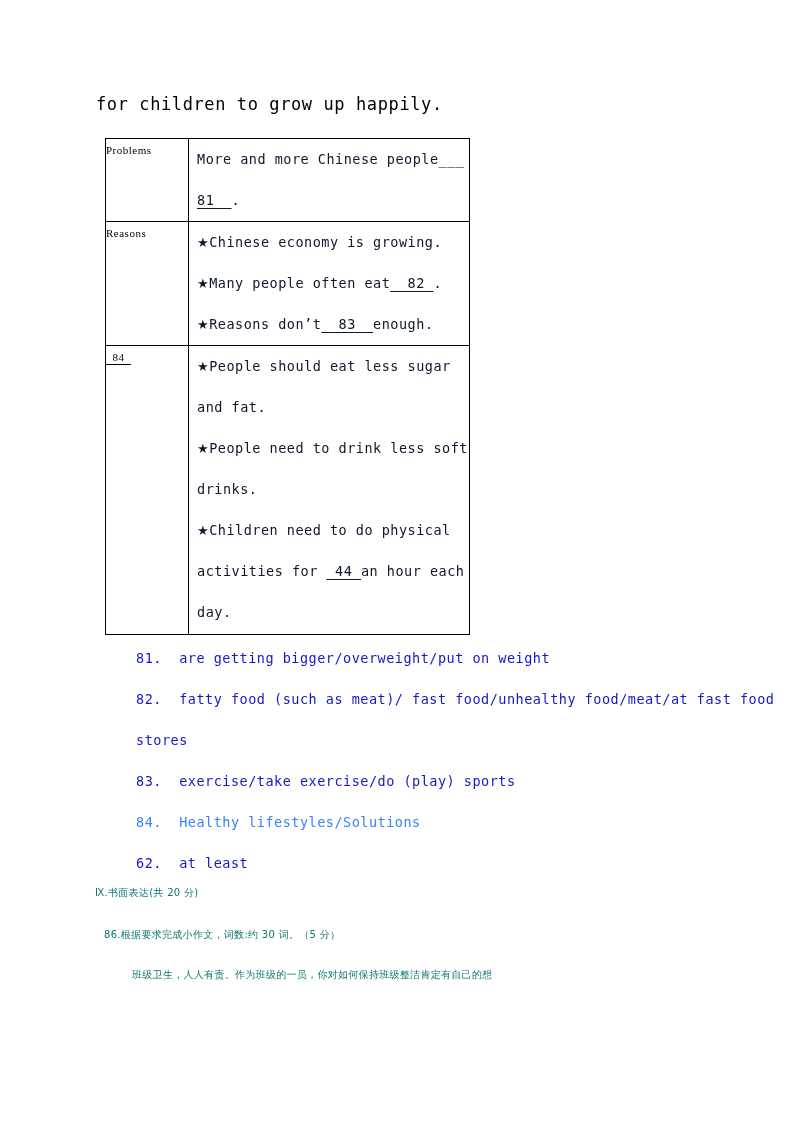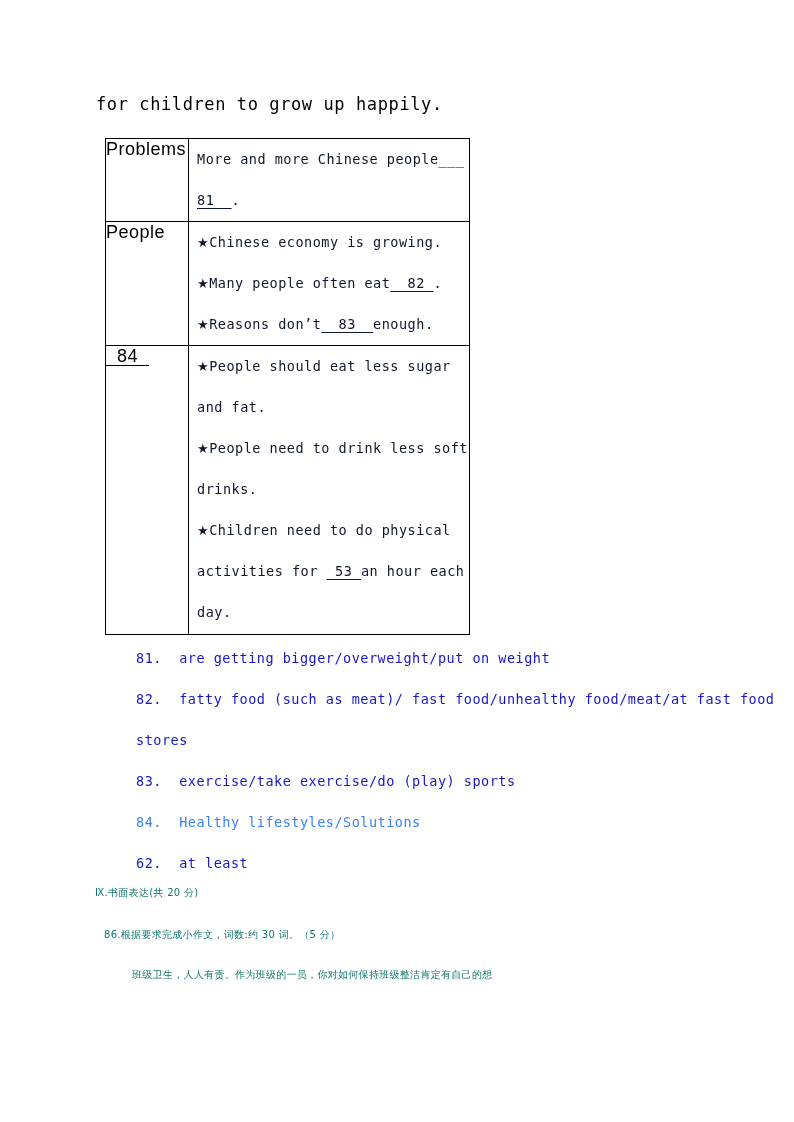--- a/index.html
+++ b/index.html
@@ -70,22 +70,22 @@
   .cellline {
     font-family: "DejaVu Sans Mono", "Liberation Mono", monospace;
     font-size: 13.5px;
     letter-spacing: 0.5px;
     line-height: 41px;
     white-space: pre;
     color: #0f172a;
     margin-left: 8px;
   }
   .lbl {
-    font-family: Liberation Sans, sans-serif;
-    font-size: 18px;
+    font-family: Liberation Serif, serif;
+    font-size: 11px;
     letter-spacing: 0.5px;
     line-height: 20px;
     white-space: pre;
   }
   .blank {
     text-decoration: underline;
     text-underline-offset: 3px;
   }
   .star {
     font-family: "DejaVu Sans", sans-serif;
@@ -150,36 +150,36 @@
     <table class="grid">
       <tbody id="table-body">
           <tr class="row-problems">
             <td class="col-label"><span class="lbl">Problems</span></td>
             <td class="col-body">
               <div class="cellline"><span>More and more Chinese people</span><span>___</span></div>
               <div class="cellline"><span class="blank">81  </span><span>.</span></div>
             </td>
           </tr>
           <tr class="row-reasons">
-            <td class="col-label"><span class="lbl">People</span></td>
+            <td class="col-label"><span class="lbl">Reasons</span></td>
             <td class="col-body">
               <div class="cellline"><span class="star">★</span><span>Chinese economy is growing.</span></div>
               <div class="cellline"><span class="star">★</span><span>Many people often eat</span><span class="blank">  82 </span><span>.</span></div>
               <div class="cellline"><span class="star">★</span><span>Reasons don’t</span><span class="blank">  83  </span><span>enough.</span></div>
             </td>
           </tr>
           <tr class="row-sol">
             <td class="col-label"><span class="lbl blank">  84  </span></td>
             <td class="col-body">
               <div class="cellline"><span class="star">★</span><span>People should eat less sugar</span></div>
               <div class="cellline"><span>and fat.</span></div>
               <div class="cellline"><span class="star">★</span><span>People need to drink less soft</span></div>
               <div class="cellline"><span>drinks.</span></div>
               <div class="cellline"><span class="star">★</span><span>Children need to do physical</span></div>
-              <div class="cellline"><span>activities for </span><span class="blank"> 53 </span><span>an hour each</span></div>
+              <div class="cellline"><span>activities for </span><span class="blank"> 44 </span><span>an hour each</span></div>
               <div class="cellline"><span>day.</span></div>
             </td>
           </tr>
         </tbody>
     </table>
   </div>
 
   <div class="answers" id="answers-block" style="color: rgb(23, 23, 196);">
       <div class="ans" style="color: rgb(23, 23, 196);">81.  are getting bigger/overweight/put on weight</div>
       <div class="ans" style="color: rgb(23, 23, 196);">82.  fatty food (such as meat)/ fast food/unhealthy food/meat/at fast food stores</div>

